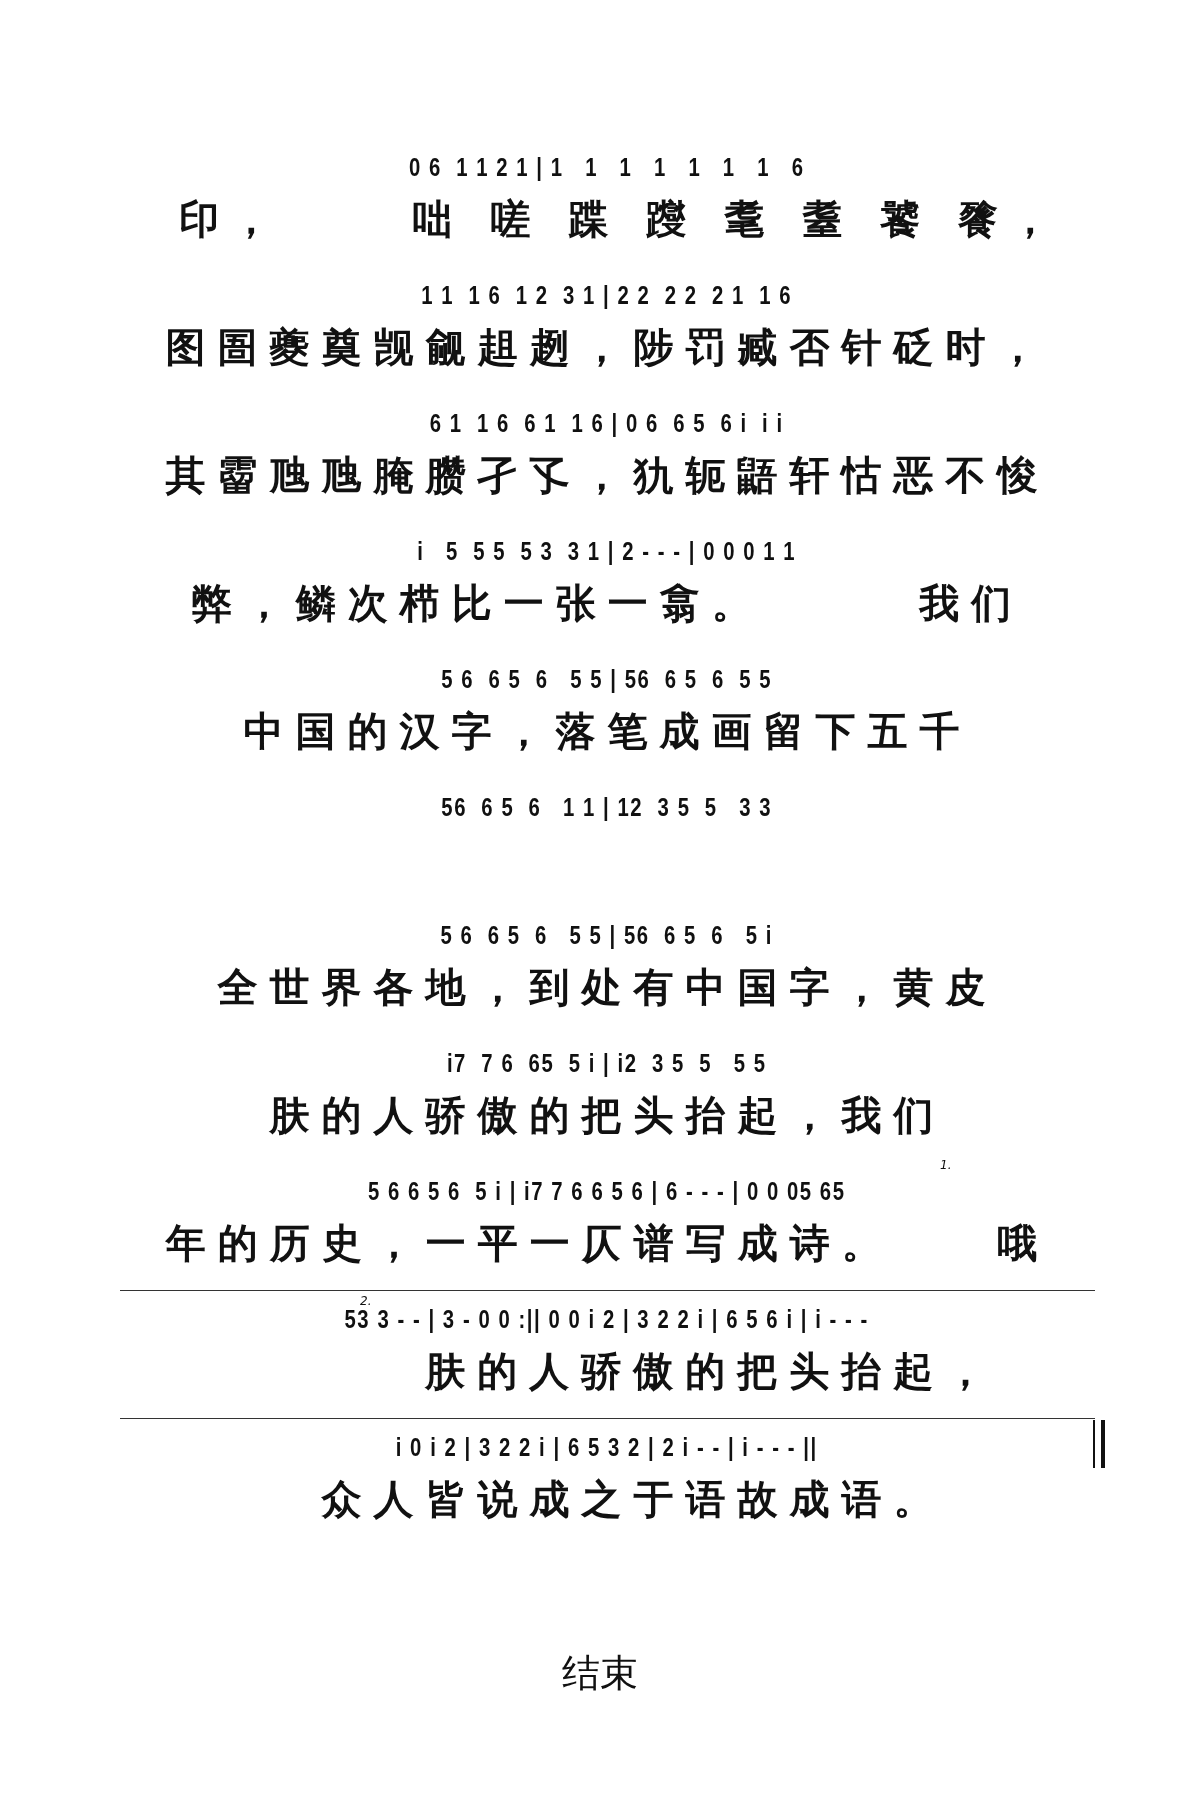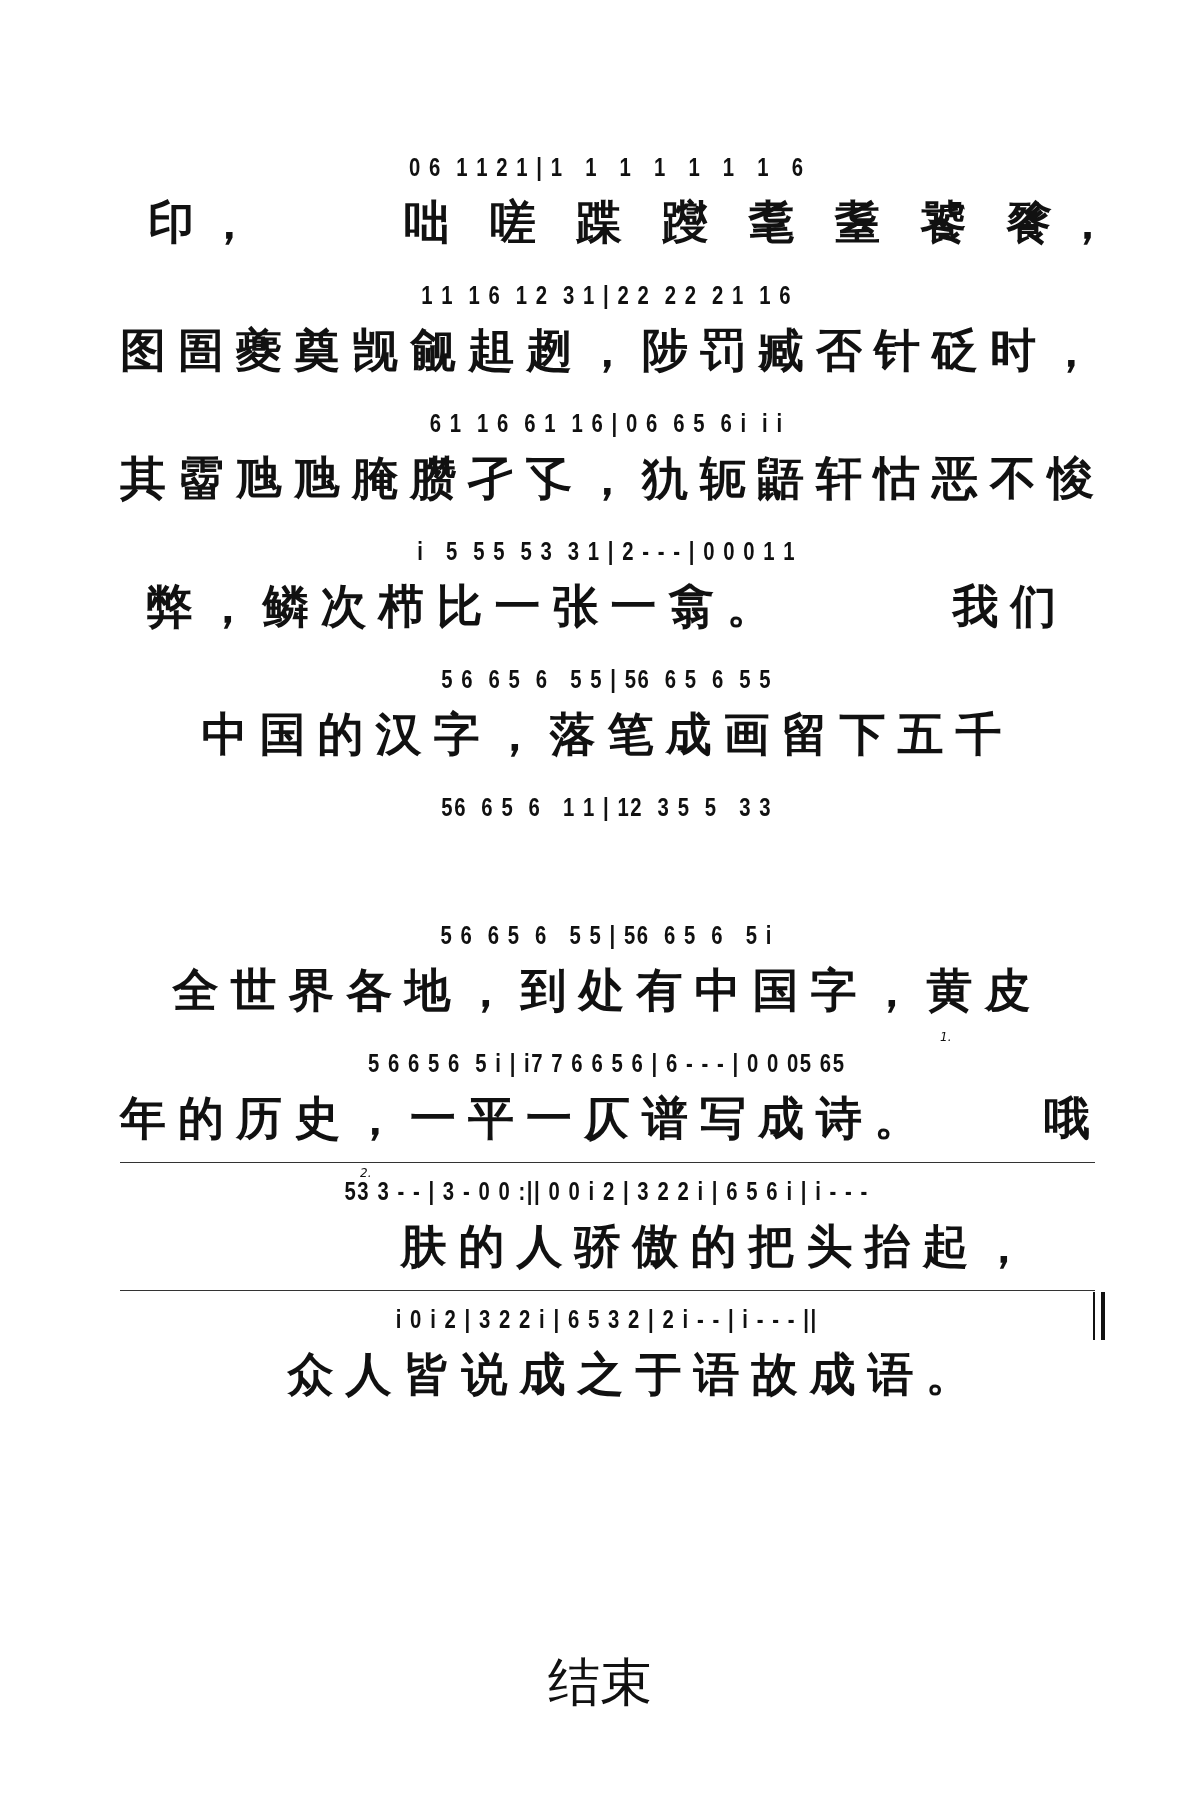--- a/index.html
+++ b/index.html
@@ -5,27 +5,27 @@
   html, body { margin: 0; padding: 0; background: #ffffff; }
   body { width: 1200px; height: 1800px; position: relative; overflow: hidden;
          font-family: "DejaVu Sans", sans-serif; color: #111; }
   .sheet { position: absolute; left: 120px; top: 130px; width: 975px; text-align: center; }
   .system { position: relative; height: 128px; }
   .notes { position: absolute; left: 0; right: 0; top: 22px; height: 34px;
            font-family: "Liberation Sans", "DejaVu Sans", sans-serif;
            font-size: 26px; font-weight: bold; letter-spacing: 2px; white-space: pre;
            transform: scaleX(0.78); transform-origin: left top; width: 128%; }
   .lyrics { position: absolute; left: 0; right: 0; top: 62px; height: 56px;
-            font-family: "DejaVu Serif", serif; font-size: 46px; font-weight: bold;
+            font-family: "DejaVu Serif", serif; font-size: 40px; font-weight: bold;
             letter-spacing: 12px; white-space: pre; }
   .sys-ruler { position: absolute; left: 0; right: 0; top: 8px; height: 1px; background: #333; }
   .end-bar { position: absolute; right: -10px; top: 10px; width: 6px; height: 48px;
              border-left: 2px solid #111; border-right: 4px solid #111; }
   .ending-text { position: absolute; left: 0; width: 1200px; top: 1648px; text-align: center;
-                 font-family: "DejaVu Sans", sans-serif; font-size: 52px; }
+                 font-family: "DejaVu Sans", sans-serif; font-size: 38px; }
   .volta { position: absolute; font-size: 12px; font-style: italic; }
 </style>
 </head>
 <body>
 
 <div class="sheet">
   <div class="system">
       <div class="notes">0 6  1 1 2 1 | 1   1   1   1   1   1   1   6</div>
       <div class="lyrics"> 印，     咄 嗟 蹀 躞 耄 耋 饕 餮，</div>
     </div>
@@ -46,20 +46,24 @@
       <div class="lyrics">中国的汉字，落笔成画留下五千</div>
     </div>
   <div class="system">
       <div class="notes">56  6 5  6   1 1 | 12  3 5  5   3 3</div>
     </div>
   <div class="system">
       <div class="notes">5 6  6 5  6   5 5 | 56  6 5  6   5 i</div>
       <div class="lyrics">全世界各地，到处有中国字，黄皮</div>
     </div>
   <div class="system">
+      <div class="notes">i7  7 6  65  5 i | i2  3 5  5   5 5</div>
+      <div class="lyrics">肤的人骄傲的把头抬起，我们</div>
+    </div>
+  <div class="system">
       <span class="volta" style="left:820px;top:4px">1.</span>
       <div class="notes">5 6 6 5 6  5 i | i7 7 6 6 5 6 | 6 - - - | 0 0 05 65</div>
       <div class="lyrics">年的历史，一平一仄谱写成诗。    哦</div>
     </div>
   <div class="system">
       <div class="sys-ruler"></div>
       <span class="volta" style="left:240px;top:12px">2.</span>
       <div class="notes">53 3 - - | 3 - 0 0 :|| 0 0 i 2 | 3 2 2 i | 6 5 6 i | i - - -</div>
       <div class="lyrics">        肤的人骄傲的把头抬起，</div>
     </div>

